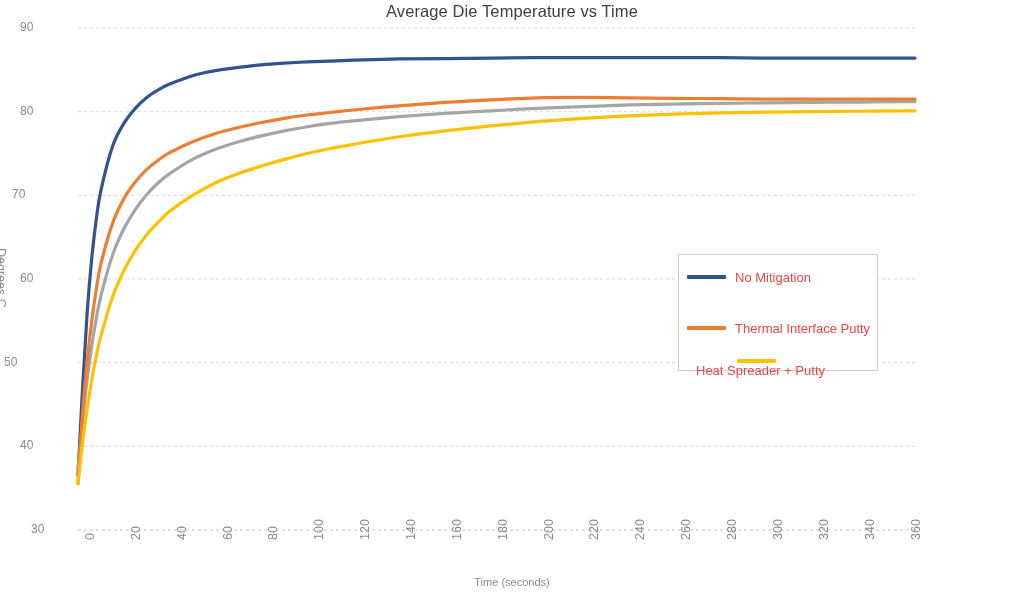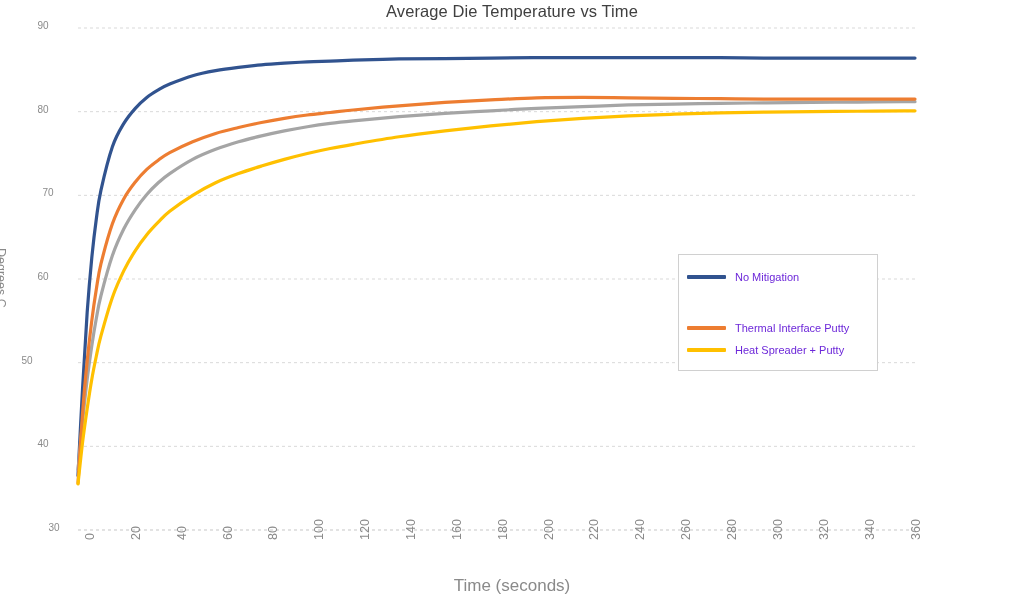--- a/index.html
+++ b/index.html
@@ -31,22 +31,22 @@
     letter-spacing: 0.1px;
   }
   #plot-svg {
     position: absolute;
     left: 0;
     top: 0;
   }
   .ytick-label {
     position: absolute;
     width: 46px;
-    text-align: center;
-    font-size: 10px;
+    text-align: left;
+    font-size: 12px;
     color: #8a8a8a;
   }
   .xtick-label {
     position: absolute;
     font-size: 12.5px;
     color: #8a8a8a;
     transform-origin: left top;
     transform: rotate(-90deg);
     white-space: nowrap;
     text-align: left;
@@ -60,21 +60,21 @@
     transform-origin: left top;
     transform: rotate(90deg);
     white-space: nowrap;
   }
   #xaxis-title {
     position: absolute;
     left: 0;
     top: 576px;
     width: 1024px;
     text-align: center;
-    font-size: 17px;
+    font-size: 11px;
     color: #8a8a8a;
   }
   #legend-box {
     position: absolute;
     left: 678px;
     top: 254px;
     width: 200px;
     height: 117px;
     border: 1px solid #d0d0d0;
     background: #ffffff;
@@ -88,22 +88,22 @@
     align-items: center;
   }
   .legend-swatch {
     width: 39px;
     height: 4px;
     border-radius: 1px;
     flex: none;
   }
   .legend-label {
     margin-left: 9px;
-    font-size: 11px;
-    color: #6d28d9;
+    font-size: 13px;
+    color: #ef4444;
     white-space: nowrap;
   }
 </style>
 </head>
 <body>
 
 <div id="chart-root">
 
   <div id="chart-title">Average Die Temperature vs Time</div>
 
@@ -124,21 +124,21 @@
         <path d="M 78.00 483.15 C 78.76 471.43, 81.06 433.23, 82.59 412.87 C 84.12 392.51, 85.64 376.33, 87.17 360.99 C 88.70 345.65, 90.23 332.83, 91.76 320.83 C 93.29 308.84, 94.82 298.52, 96.35 289.04 C 97.87 279.56, 98.26 274.82, 100.93 263.94 C 103.61 253.06, 108.58 234.66, 112.40 223.78 C 116.22 212.90, 120.04 205.65, 123.86 198.68 C 127.68 191.71, 131.51 186.83, 135.33 181.95 C 139.15 177.07, 142.97 173.02, 146.79 169.40 C 150.62 165.77, 154.44 162.98, 158.26 160.19 C 162.08 157.40, 163.99 155.73, 169.73 152.66 C 175.46 149.60, 185.01 144.99, 192.66 141.79 C 200.30 138.58, 207.95 135.79, 215.59 133.42 C 223.23 131.05, 230.88 129.38, 238.52 127.56 C 246.16 125.75, 253.81 124.08, 261.45 122.54 C 269.10 121.01, 276.74 119.61, 284.38 118.36 C 292.03 117.10, 299.67 115.99, 307.32 115.01 C 314.96 114.04, 322.60 113.34, 330.25 112.50 C 337.89 111.67, 341.71 111.11, 353.18 109.99 C 364.64 108.88, 383.75 107.06, 399.04 105.81 C 414.33 104.55, 429.62 103.44, 444.90 102.46 C 460.19 101.49, 475.48 100.72, 490.77 99.95 C 506.05 99.19, 521.34 98.28, 536.63 97.86 C 551.92 97.44, 567.21 97.44, 582.49 97.44 C 597.78 97.44, 613.07 97.72, 628.36 97.86 C 643.64 98.00, 658.93 98.14, 674.22 98.28 C 689.51 98.42, 704.79 98.56, 720.08 98.70 C 735.37 98.84, 750.66 99.05, 765.95 99.12 C 781.23 99.19, 796.52 99.12, 811.81 99.12 C 827.10 99.12, 842.38 99.12, 857.67 99.12 C 872.96 99.12, 893.98 99.12, 903.53 99.12 C 913.09 99.12, 913.09 99.12, 915.00 99.12" fill="none" stroke="#ED7D31" stroke-width="3.2" stroke-linecap="round" stroke-linejoin="round"></path>
         <path d="M 78.00 483.98 C 78.76 477.01, 81.06 454.70, 82.59 442.15 C 84.12 429.60, 85.64 419.14, 87.17 408.68 C 88.70 398.23, 90.23 388.18, 91.76 379.40 C 93.29 370.62, 94.82 363.22, 96.35 355.97 C 97.87 348.72, 98.26 345.65, 100.93 335.89 C 103.61 326.13, 108.58 308.28, 112.40 297.41 C 116.22 286.53, 120.04 278.44, 123.86 270.63 C 127.68 262.82, 131.51 256.55, 135.33 250.55 C 139.15 244.56, 142.97 239.40, 146.79 234.66 C 150.62 229.92, 154.44 226.01, 158.26 222.11 C 162.08 218.20, 163.99 215.69, 169.73 211.23 C 175.46 206.77, 185.01 200.07, 192.66 195.33 C 200.30 190.59, 207.95 186.41, 215.59 182.78 C 223.23 179.16, 230.88 176.37, 238.52 173.58 C 246.16 170.79, 253.81 168.42, 261.45 166.05 C 269.10 163.68, 276.74 161.45, 284.38 159.36 C 292.03 157.27, 299.67 155.31, 307.32 153.50 C 314.96 151.69, 322.60 150.01, 330.25 148.48 C 337.89 146.95, 341.71 146.25, 353.18 144.30 C 364.64 142.34, 383.75 139.00, 399.04 136.77 C 414.33 134.54, 429.62 132.72, 444.90 130.91 C 460.19 129.10, 475.48 127.42, 490.77 125.89 C 506.05 124.36, 521.34 122.96, 536.63 121.71 C 551.92 120.45, 567.21 119.34, 582.49 118.36 C 597.78 117.38, 613.07 116.55, 628.36 115.85 C 643.64 115.15, 658.93 114.66, 674.22 114.18 C 689.51 113.69, 704.79 113.27, 720.08 112.92 C 735.37 112.57, 750.66 112.29, 765.95 112.08 C 781.23 111.88, 796.52 111.81, 811.81 111.67 C 827.10 111.53, 842.38 111.39, 857.67 111.25 C 872.96 111.11, 893.98 110.90, 903.53 110.83 C 913.09 110.76, 913.09 110.83, 915.00 110.83" fill="none" stroke="#FFC000" stroke-width="3.2" stroke-linecap="round" stroke-linejoin="round"></path>
       </g>
   </svg>
 
   <div id="ytick-labels">
       <div class="ytick-label" style="left: 31px; top: 522px;">30</div>
       <div class="ytick-label" style="left: 20px; top: 438.333px;">40</div>
       <div class="ytick-label" style="left: 4px; top: 354.667px;">50</div>
       <div class="ytick-label" style="left: 20px; top: 271px;">60</div>
-      <div class="ytick-label" style="left: 25px; top: 187.333px;">70</div>
+      <div class="ytick-label" style="left: 12px; top: 187.333px;">70</div>
       <div class="ytick-label" style="left: 20px; top: 103.667px;">80</div>
       <div class="ytick-label" style="left: 20px; top: 20px;">90</div>
     </div>
   <div id="xtick-labels">
       <div class="xtick-label" style="left: 83px; top: 540px;">0</div>
       <div class="xtick-label" style="left: 128.863px; top: 540px;">20</div>
       <div class="xtick-label" style="left: 174.726px; top: 540px;">40</div>
       <div class="xtick-label" style="left: 220.589px; top: 540px;">60</div>
       <div class="xtick-label" style="left: 266.452px; top: 540px;">80</div>
       <div class="xtick-label" style="left: 312.315px; top: 540px;">100</div>
@@ -162,19 +162,19 @@
 
   <div id="legend-box">
       <div class="legend-row" style="top: 12px;">
         <span class="legend-swatch" style="background: rgb(49, 83, 143);"></span>
         <span class="legend-label">No Mitigation</span>
       </div>
       <div class="legend-row" style="top: 63px;">
         <span class="legend-swatch" style="background: rgb(237, 125, 49);"></span>
         <span class="legend-label">Thermal Interface Putty</span>
       </div>
-      <div class="legend-row" style="top: 85px;">
+      <div class="legend-row" style="top: 104px; flex-direction: column;">
         <span class="legend-swatch" style="background: rgb(255, 192, 0);"></span>
         <span class="legend-label">Heat Spreader + Putty</span>
       </div>
     </div>
 
 </div>
 
 </body></html>

